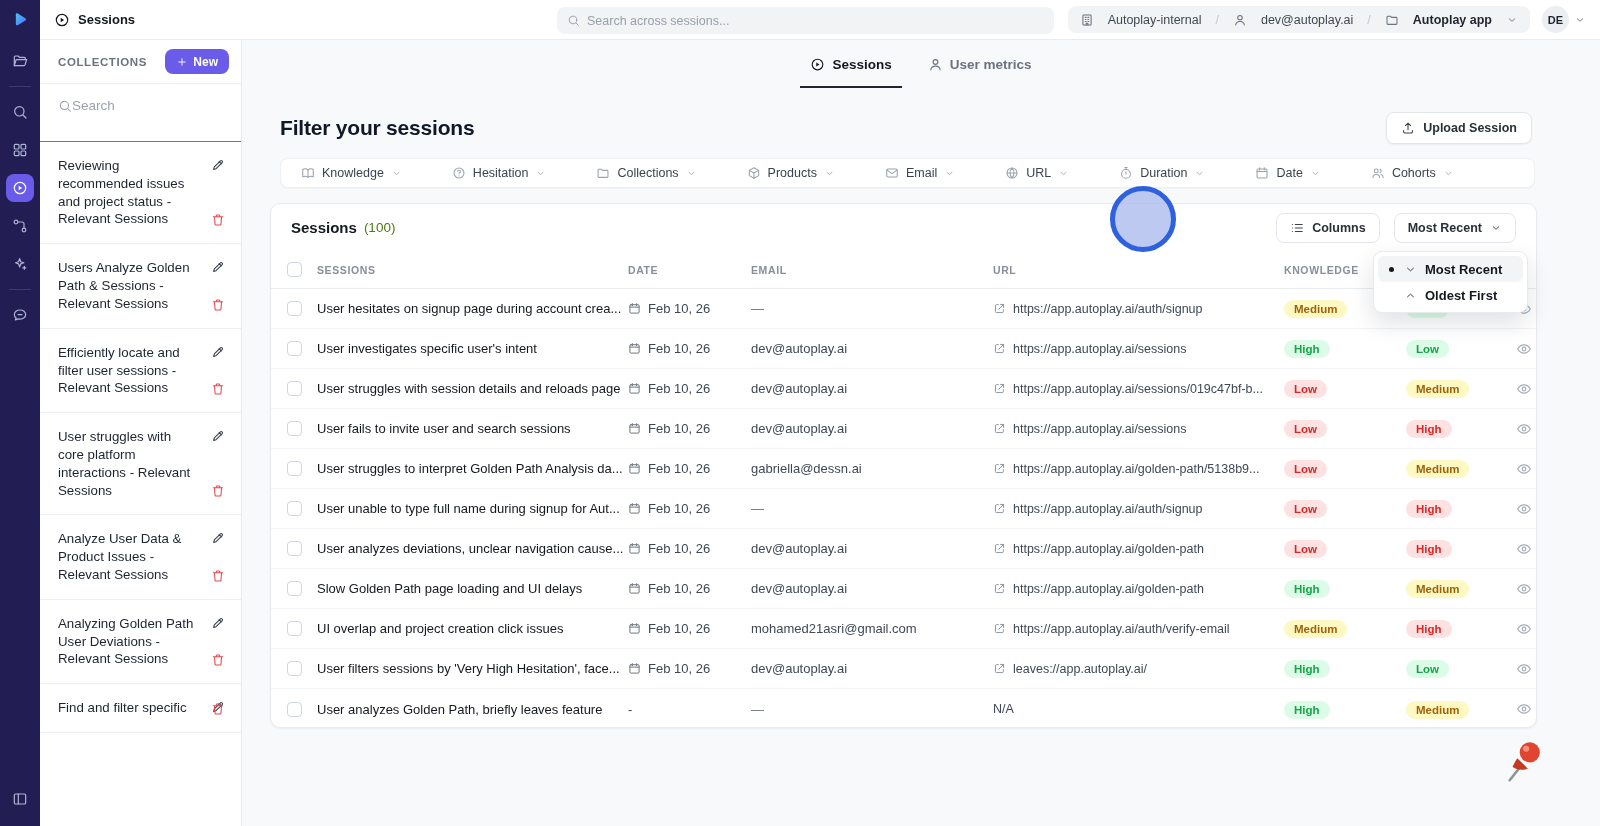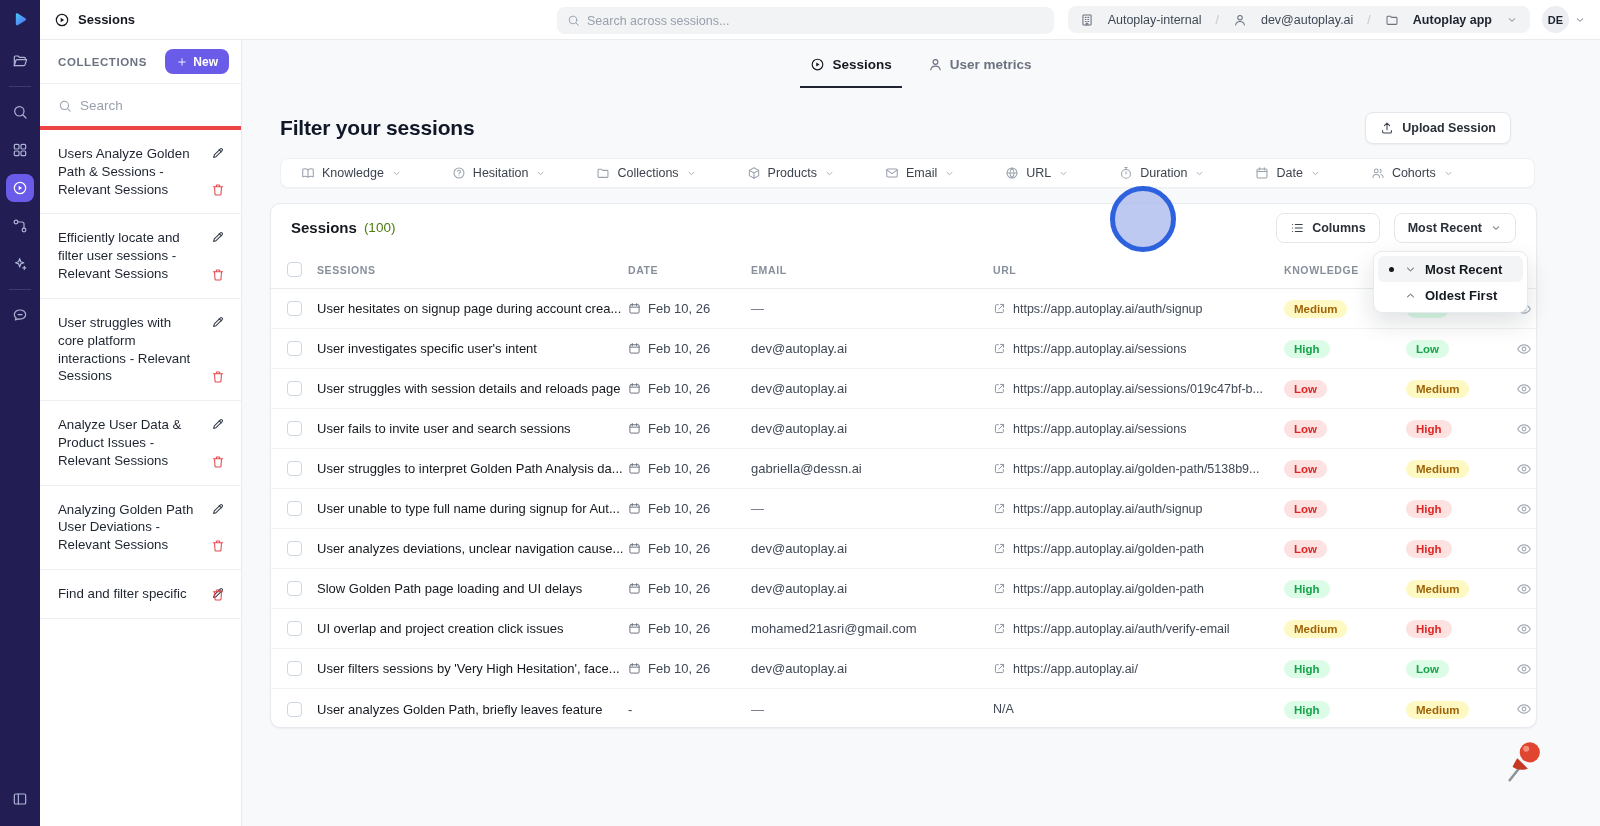--- a/index.html
+++ b/index.html
@@ -45,38 +45,38 @@
   .avatar-wrap span[data-icon]{ color:#6b7280; }
 
   
   .collections{ position:absolute; left:40px; top:40px; width:202px; bottom:0; background:#ffffff;
     border-right:1px solid #e9ecef; z-index:10; overflow:hidden; }
   .col-head{ height:44px; display:flex; align-items:center; padding:0 12px 0 18px; border-bottom:1px solid #edf0f3; }
   .col-title{ font-size:11.5px; font-weight:700; letter-spacing:.6px; color:#6b7280; }
   .new-btn{ margin-left:auto; background:#6a5be9; color:#fff; border:none; border-radius:8px; height:25px;
     padding:0 11px; font-size:12px; font-weight:600; display:flex; align-items:center; gap:5px; cursor:pointer;
     font-family:inherit; }
-  .col-search{ display:flex; align-items:center; gap:8px; padding:14px 14px 13px 18px; color:#9aa2ad;
-    border-bottom:4px solid #ef4444; }
+  .col-search{ display:flex; align-items:center; gap:0; padding:14px 14px 28px 18px; color:#9aa2ad;
+    border-bottom:1px solid #ef4444; }
   .col-search input{ border:none; outline:none; background:transparent; font-size:13.5px; width:100%;
     font-family:inherit; color:#333; }
   .col-search input::placeholder{ color:#9aa2ad; }
   .col-item{ position:relative; padding:15px 42px 15px 18px; border-bottom:1px solid #edf0f3; cursor:pointer; }
   .col-item .t{ font-size:13.3px; line-height:1.34; color:#1d2430; }
   .col-item .edit{ position:absolute; right:16px; top:16px; color:#343c47; cursor:pointer; }
   .col-item .del{ position:absolute; right:16px; bottom:16px; color:#e5484d; cursor:pointer; }
 
   
   .main{ position:absolute; left:242px; top:40px; right:0; bottom:0; background:#f8f9fb; overflow:hidden; }
   .tabs{ height:48px; display:flex; align-items:stretch; justify-content:center; gap:28px; }
   .tab{ display:flex; align-items:center; gap:7px; font-size:13.5px; font-weight:600; color:#6b7280;
     position:relative; cursor:pointer; padding:0 4px; }
   .tab.active{ color:#14181f; }
   .tab.active::after{ content:""; position:absolute; left:-6px; right:-6px; bottom:0; height:2px; background:#1f2430; }
-  .heading-row{ display:flex; align-items:center; margin-top:18px; height:44px; padding:0 89px 0 38px; }
+  .heading-row{ display:flex; align-items:center; margin-top:18px; height:44px; padding:0 68px 0 38px; }
   .heading-row h1{ font-size:21px; font-weight:700; color:#101828; letter-spacing:-.2px; }
   .upload-btn{ margin-left:auto; background:#fff; border:1px solid #e3e7ec; border-radius:8px; height:32px;
     padding:0 14px; font-size:12.5px; font-weight:600; color:#2a2f38; display:flex; align-items:center; gap:8px;
     cursor:pointer; font-family:inherit; box-shadow:0 1px 2px rgba(16,24,40,.05); }
   .upload-btn span[data-icon]{ color:#3a414c; }
 
   .filter-bar{ margin:8px 65px 0 38px; height:30px; background:#fff; border:1px solid #eef1f4; border-radius:8px;
     display:flex; align-items:center; padding:0 20px; gap:50px; box-shadow:0 1px 1px rgba(16,24,40,.03); }
   .chip{ display:flex; align-items:center; gap:7px; font-size:12.5px; color:#3c434e; cursor:pointer; white-space:nowrap; }
   .chip span[data-icon]{ color:#9aa2ad; }
@@ -294,20 +294,33 @@
     <span class="i14" data-icon="search">
         <svg viewBox="0 0 24 24" fill="none" stroke="currentColor" stroke-width="1.8" stroke-linecap="round" stroke-linejoin="round">
           <circle cx="11" cy="11" r="7"></circle>
           <path d="M16.5 16.5L21 21"></path>
         </svg>
       </span>
     <input placeholder="Search" style="">
   </div>
   <div id="colList">
       <div class="col-item">
+        <div class="t">Reviewing recommended issues and project status - Relevant Sessions</div>
+        <span class="edit i14" data-icon="pencil">
+          <svg viewBox="0 0 24 24" fill="none" stroke="currentColor" stroke-width="1.8" stroke-linecap="round" stroke-linejoin="round">
+            <path d="M13.8 6.2l4 4M4.5 19.5l1.2-4.2L16.2 4.8a1.8 1.8 0 0 1 2.5 0l.5.5a1.8 1.8 0 0 1 0 2.5L8.7 18.3Z"></path>
+          </svg>
+        </span>
+        <span class="del i14" data-icon="trash">
+          <svg viewBox="0 0 24 24" fill="none" stroke="currentColor" stroke-width="1.8" stroke-linecap="round" stroke-linejoin="round">
+            <path d="M4 6.5h16M9 6.5V4.8a1.3 1.3 0 0 1 1.3-1.3h3.4A1.3 1.3 0 0 1 15 4.8v1.7M6 6.5l.9 12.6a1.5 1.5 0 0 0 1.5 1.4h7.2a1.5 1.5 0 0 0 1.5-1.4L18 6.5"></path>
+          </svg>
+        </span>
+      </div>
+      <div class="col-item">
         <div class="t">Users Analyze Golden Path &amp; Sessions - Relevant Sessions</div>
         <span class="edit i14" data-icon="pencil">
           <svg viewBox="0 0 24 24" fill="none" stroke="currentColor" stroke-width="1.8" stroke-linecap="round" stroke-linejoin="round">
             <path d="M13.8 6.2l4 4M4.5 19.5l1.2-4.2L16.2 4.8a1.8 1.8 0 0 1 2.5 0l.5.5a1.8 1.8 0 0 1 0 2.5L8.7 18.3Z"></path>
           </svg>
         </span>
         <span class="del i14" data-icon="trash">
           <svg viewBox="0 0 24 24" fill="none" stroke="currentColor" stroke-width="1.8" stroke-linecap="round" stroke-linejoin="round">
             <path d="M4 6.5h16M9 6.5V4.8a1.3 1.3 0 0 1 1.3-1.3h3.4A1.3 1.3 0 0 1 15 4.8v1.7M6 6.5l.9 12.6a1.5 1.5 0 0 0 1.5 1.4h7.2a1.5 1.5 0 0 0 1.5-1.4L18 6.5"></path>
           </svg>
@@ -917,21 +930,21 @@
             <span>Feb 10, 26</span>
           </div>
           <div class="c-email">dev@autoplay.ai</div>
           <div class="c-url">
             <span class="i13" data-icon="external">
               <svg viewBox="0 0 24 24" fill="none" stroke="currentColor" stroke-width="1.8" stroke-linecap="round" stroke-linejoin="round">
                 <path d="M10 5H6.5a2 2 0 0 0-2 2v10.5a2 2 0 0 0 2 2H17a2 2 0 0 0 2-2V14"></path>
                 <path d="M14 4.5h5.5V10M19.5 4.5L11 13"></path>
               </svg>
             </span>
-            <span>https://app.autoplay.ai/</span>
+            <span>leaves://app.autoplay.ai/</span>
           </div>
           <div class="c-badge"><span class="badge green">High</span></div>
           <div class="c-badge"><span class="badge green">Low</span></div>
           <div class="c-eye">
             <span class="i16" data-icon="eye">
               <svg viewBox="0 0 24 24" fill="none" stroke="currentColor" stroke-width="1.8" stroke-linecap="round" stroke-linejoin="round">
                 <path d="M2.5 12S6 5.8 12 5.8 21.5 12 21.5 12 18 18.2 12 18.2 2.5 12 2.5 12Z"></path>
                 <circle cx="12" cy="12" r="2.8"></circle>
               </svg>
             </span>

